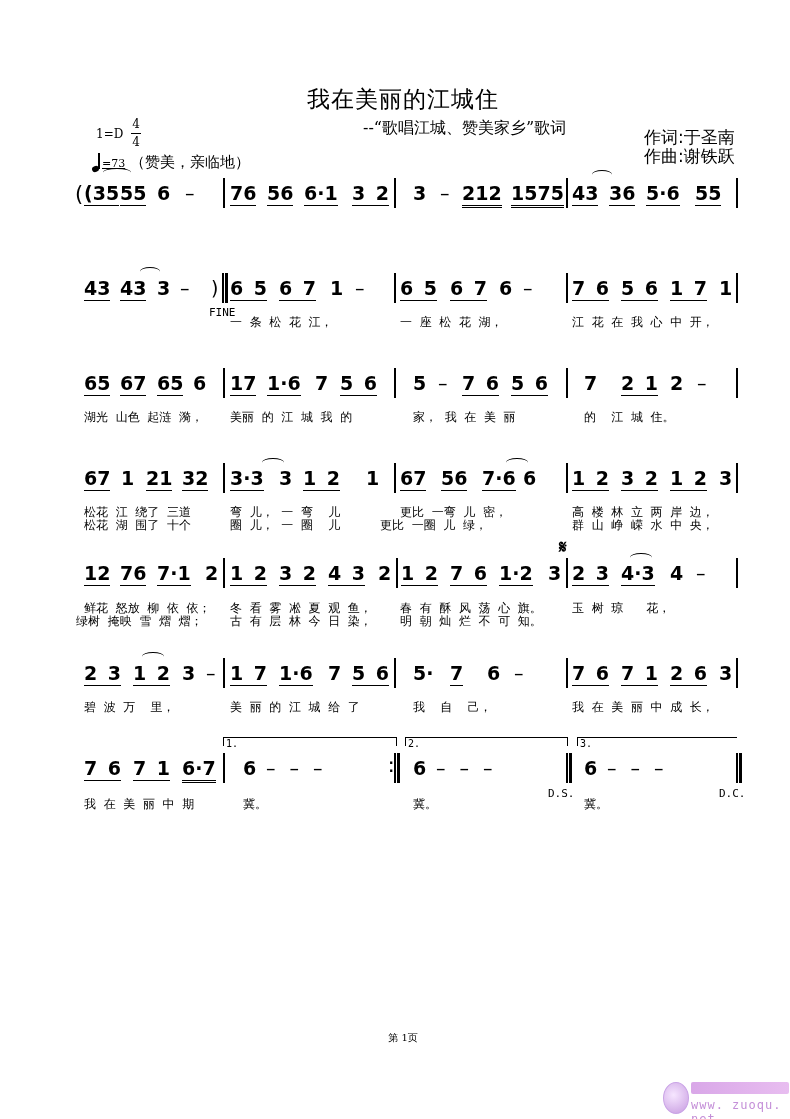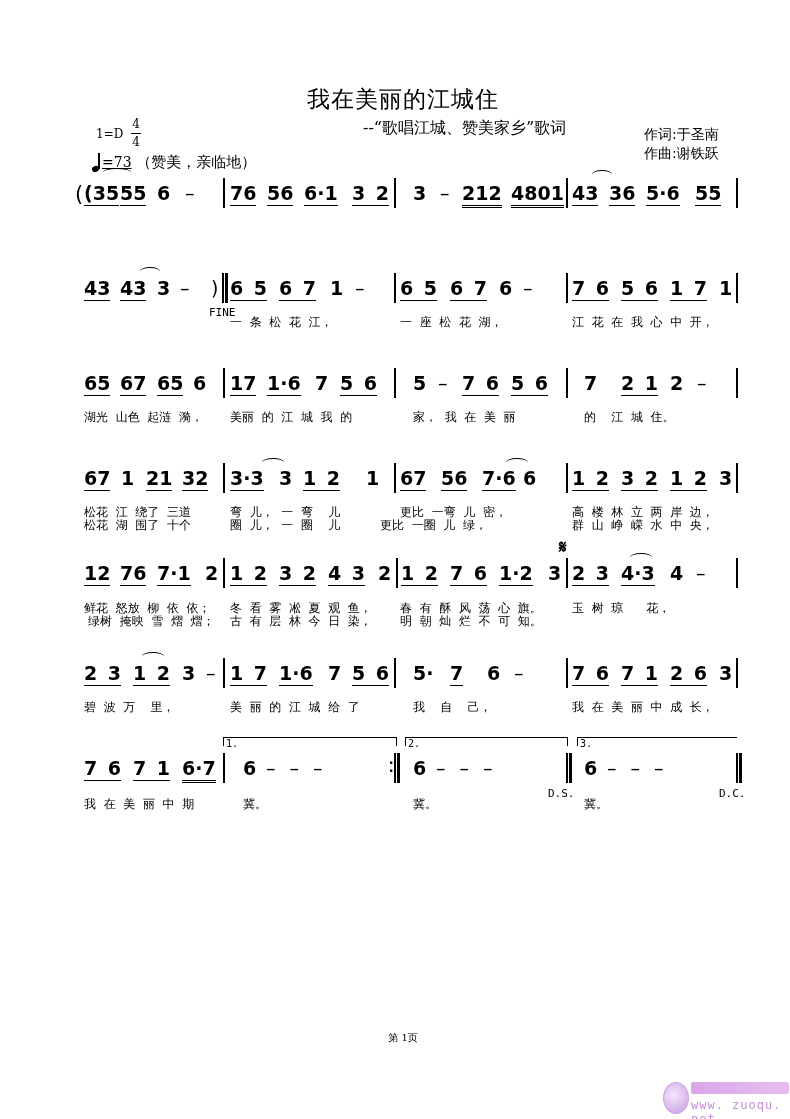--- a/index.html
+++ b/index.html
@@ -1,29 +1,29 @@
 <!DOCTYPE html>
 <html><head>
 <meta charset="utf-8">
 <style>
   html, body { margin:0; padding:0; background:#ffffff; }
   body { width:790px; height:1119px; position:relative; overflow:hidden;
          font-family:"DejaVu Sans", sans-serif; color:#000; }
   .abs { position:absolute;margin-left:8px; }
   .title { left:0; width:790px; top:84px; text-align:center; font-size:23px; font-family:"DejaVu Serif", serif; letter-spacing:1px; }
   .subtitle { left:355px; top:118px; font-size:16px; font-family:"DejaVu Serif", serif; }
-  .credit { left:636px; font-size:14px; }
+  .credit { left:636px; font-size:17px; }
   .key { left:88px; top:127px; font-size:12px; font-family:"DejaVu Serif", serif; }
   .ts { left:121px; top:116px; width:14px; text-align:center; font-size:12px; font-family:"DejaVu Serif", serif; line-height:17px; }
   .ts .bar { border-top:1px solid #000; width:10px; margin:0 auto; }
   .tempo { left:84px; top:153px; font-size:15px; font-family:"DejaVu Serif", serif; }
   .tempo .note { display:inline-block; position:relative; width:10px; height:18px; vertical-align:bottom; }
   .tempo .note:before { content:""; position:absolute; left:0; bottom:0; width:7px; height:6px; background:#000; border-radius:50%; transform:rotate(-20deg); }
   .tempo .note:after { content:""; position:absolute; left:6px; bottom:3px; width:1.5px; height:16px; background:#000; }
-  .tempo .val { font-size:14px; text-decoration:underline; }
+  .tempo .val { font-size:11px; text-decoration:underline; }
 
   .row { position:absolute; left:0; width:790px; }
   .barline { position:absolute; width:1.5px; background:#000; }
   .dbl { position:absolute; width:6px; }
   .dbl:before, .dbl:after { content:""; position:absolute; top:0; bottom:0; background:#000; }
   .dbl:before { left:0; width:1.5px; }
   .dbl:after { left:3px; width:3px; }
   .grp { position:absolute; font-weight:bold; font-size:19px; font-family:"DejaVu Sans", sans-serif; white-space:nowrap; letter-spacing:0; }
   .grp.u1 { border-bottom:1.5px solid #000; padding-bottom:1px; }
   .lyr { position:absolute; font-size:12px; white-space:pre; letter-spacing:0; }
@@ -66,21 +66,21 @@
   <div class="grp" style="left:185px;top:12px;font-weight:normal">–</div>
   <div class="barline" style="left:223px;top:8px;height:30px"></div>
   <div class="grp u1" style="left:230px;top:12px">76</div>
   <div class="grp u1" style="left:267px;top:12px">56</div>
   <div class="grp u1" style="left:304px;top:12px">6·1</div>
   <div class="grp u1" style="left:352px;top:12px;word-spacing:4px">3 2</div>
   <div class="barline" style="left:394px;top:8px;height:30px"></div>
   <div class="grp" style="left:413px;top:12px">3</div>
   <div class="grp" style="left:440px;top:12px;font-weight:normal">–</div>
   <div class="grp u1" style="left:462px;top:12px;border-bottom:3px double #000">212</div>
-  <div class="grp u1" style="left:511px;top:12px;border-bottom:3px double #000">4801</div>
+  <div class="grp u1" style="left:511px;top:12px;border-bottom:3px double #000">1575</div>
   <div class="barline" style="left:566px;top:8px;height:30px"></div>
   <div class="slur" style="left:592px;top:0px;width:20px"></div>
   <div class="grp u1" style="left:572px;top:12px">43</div>
   <div class="grp u1" style="left:609px;top:12px">36</div>
   <div class="grp u1" style="left:646px;top:12px">5·6</div>
   <div class="grp u1" style="left:695px;top:12px">55</div>
   <div class="barline" style="left:736px;top:8px;height:30px"></div>
 </div>
 
 <div class="row" style="top:265px;height:70px">
@@ -192,21 +192,21 @@
   <div class="barline" style="left:566px;top:8px;height:30px"></div>
   <div class="grp u1" style="left:572px;top:12px;word-spacing:4px">2 3</div>
   <div class="grp u1" style="left:621px;top:12px">4·3</div>
   <div class="grp" style="left:670px;top:12px">4</div>
   <div class="grp" style="left:696px;top:12px;font-weight:normal">–</div>
   <div class="barline" style="left:736px;top:8px;height:30px"></div>
   <div class="lyr" style="left:84px;top:50px">鲜花  怒放  柳  依  依；</div>
   <div class="lyr" style="left:230px;top:50px">冬  看  雾  凇  夏  观  鱼，</div>
   <div class="lyr" style="left:400px;top:50px">春  有  酥  风  荡  心  旗。</div>
   <div class="lyr" style="left:572px;top:50px">玉  树  琼      花，</div>
-  <div class="lyr" style="left:88px;top:63px">绿树  掩映  雪  熠  熠；</div>
+  <div class="lyr" style="left:76px;top:63px">绿树  掩映  雪  熠  熠；</div>
   <div class="lyr" style="left:230px;top:63px">古  有  层  林  今  日  染，</div>
   <div class="lyr" style="left:400px;top:63px">明  朝  灿  烂  不  可  知。</div>
 </div>
 
 <div class="row" style="top:650px;height:70px">
   <div class="slur" style="left:142px;top:2px;width:22px"></div>
   <div class="grp u1" style="left:84px;top:12px;word-spacing:4px">2 3</div>
   <div class="grp u1" style="left:133px;top:12px;word-spacing:4px">1 2</div>
   <div class="grp" style="left:182px;top:12px">3</div>
   <div class="grp" style="left:206px;top:12px;font-weight:normal">–</div>

